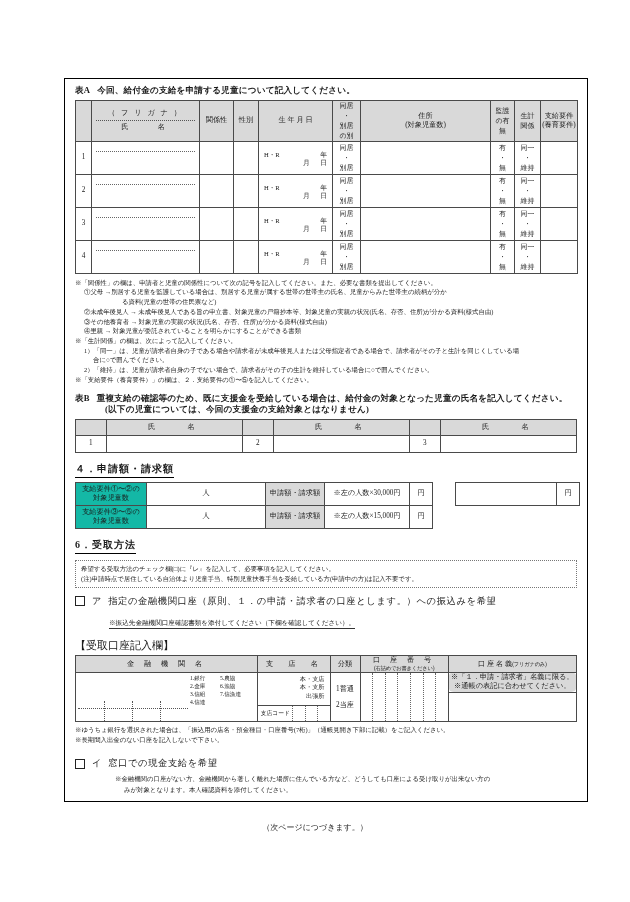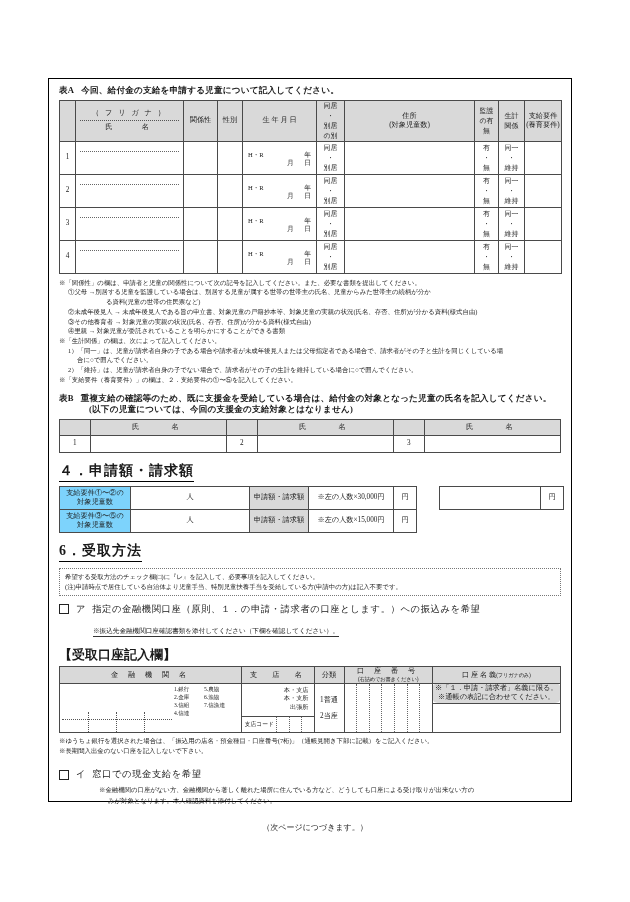--- a/index.html
+++ b/index.html
@@ -10,40 +10,40 @@
   body {
     width: 630px;
     height: 902px;
     font-family: "Liberation Serif", "DejaVu Serif", serif;
     color: #1a1a1a;
     position: relative;
     overflow: hidden;
   }
   .page-frame {
     position: absolute;
-    left: 48px;
+    left: 64px;
     top: 78px;
     width: 524px;
     height: 724px;
     border: 1.6px solid #000;
     box-sizing: border-box;
     padding: 6px 10px 0 10px;
   }
   .sec-title {
     font-size: 8.6px;
     font-weight: bold;
     letter-spacing: .2px;
     margin: 0 0 3px 0;
     line-height: 1.35;
   }
   .sec-title .lbl { margin-right: 7px; }
   .sec-title .sub { display:block; padding-left: 30px; font-weight: bold; }
 
   .hdg-underline {
-    font-size: 14px;
+    font-size: 10px;
     font-weight: bold;
     display: inline-block;
     border-bottom: 1.1px solid #000;
     padding-bottom: 1px;
     margin: 9px 0 4px 0;
     letter-spacing: 1px;
   }
 
   table.grid {
     border-collapse: collapse;
@@ -113,21 +113,21 @@
   .tblB th { height: 15px; }
   .tblB td { height: 16px; }
   .tblB .b-no { width: 26px; }
   .tblB .b-nm { width: 115px; }
   .sp-name { letter-spacing: 6px; }
 
   
   .amt-wrap { display: flex; align-items: flex-start; gap: 22px; }
   .tbl-amt { width: 360px; }
   .tbl-amt td { height: 22px; }
-  .a-cond { width: 70px; background: #7dd3fc; font-size: 6.6px; line-height: 1.3; }
+  .a-cond { width: 70px; background: #14b8a6; font-size: 6.6px; line-height: 1.3; }
   .a-num { width: 118px; text-align: right; padding-right: 4px; font-size: 7px; }
   .a-lbl { width: 58px; background: #d9d9d9; font-size: 6.9px; }
   .a-calc { width: 84px; text-align: left; vertical-align: top; padding: 2px 0 0 2px; font-size: 6.2px; }
   .a-yen { width: 22px; font-size: 7px; }
   .tbl-total { width: 124px; }
   .tbl-total th { height: 22px; font-size: 7.4px; }
   .tbl-total td { height: 22px; }
   .t-blank { width: 100px; }
   .t-yen { width: 22px; font-size: 7px; }
 
@@ -156,21 +156,21 @@
   }
   .ch-mark { margin-right: 6px; }
 
   .sub-note-u {
     font-size: 6.6px;
     margin: 3px 0 6px 34px;
     display: inline-block;
     border-bottom: 0.8px solid #333;
     padding-bottom: 0.5px;
   }
-  .blk-title { font-size: 13px; font-weight: bold; margin: 3px 0 2px 0; }
+  .blk-title { font-size: 11px; font-weight: normal; margin: 3px 0 2px 0; }
 
   
   .tblBank { width: 100%; }
   .tblBank th { font-size: 7px; }
   .bk-inst { width: 182px; }
   .bk-branch { width: 72px; }
   .bk-type { width: 30px; }
   .bk-accno { width: 88px; }
   .bk-holder { width: 128px; }
 

